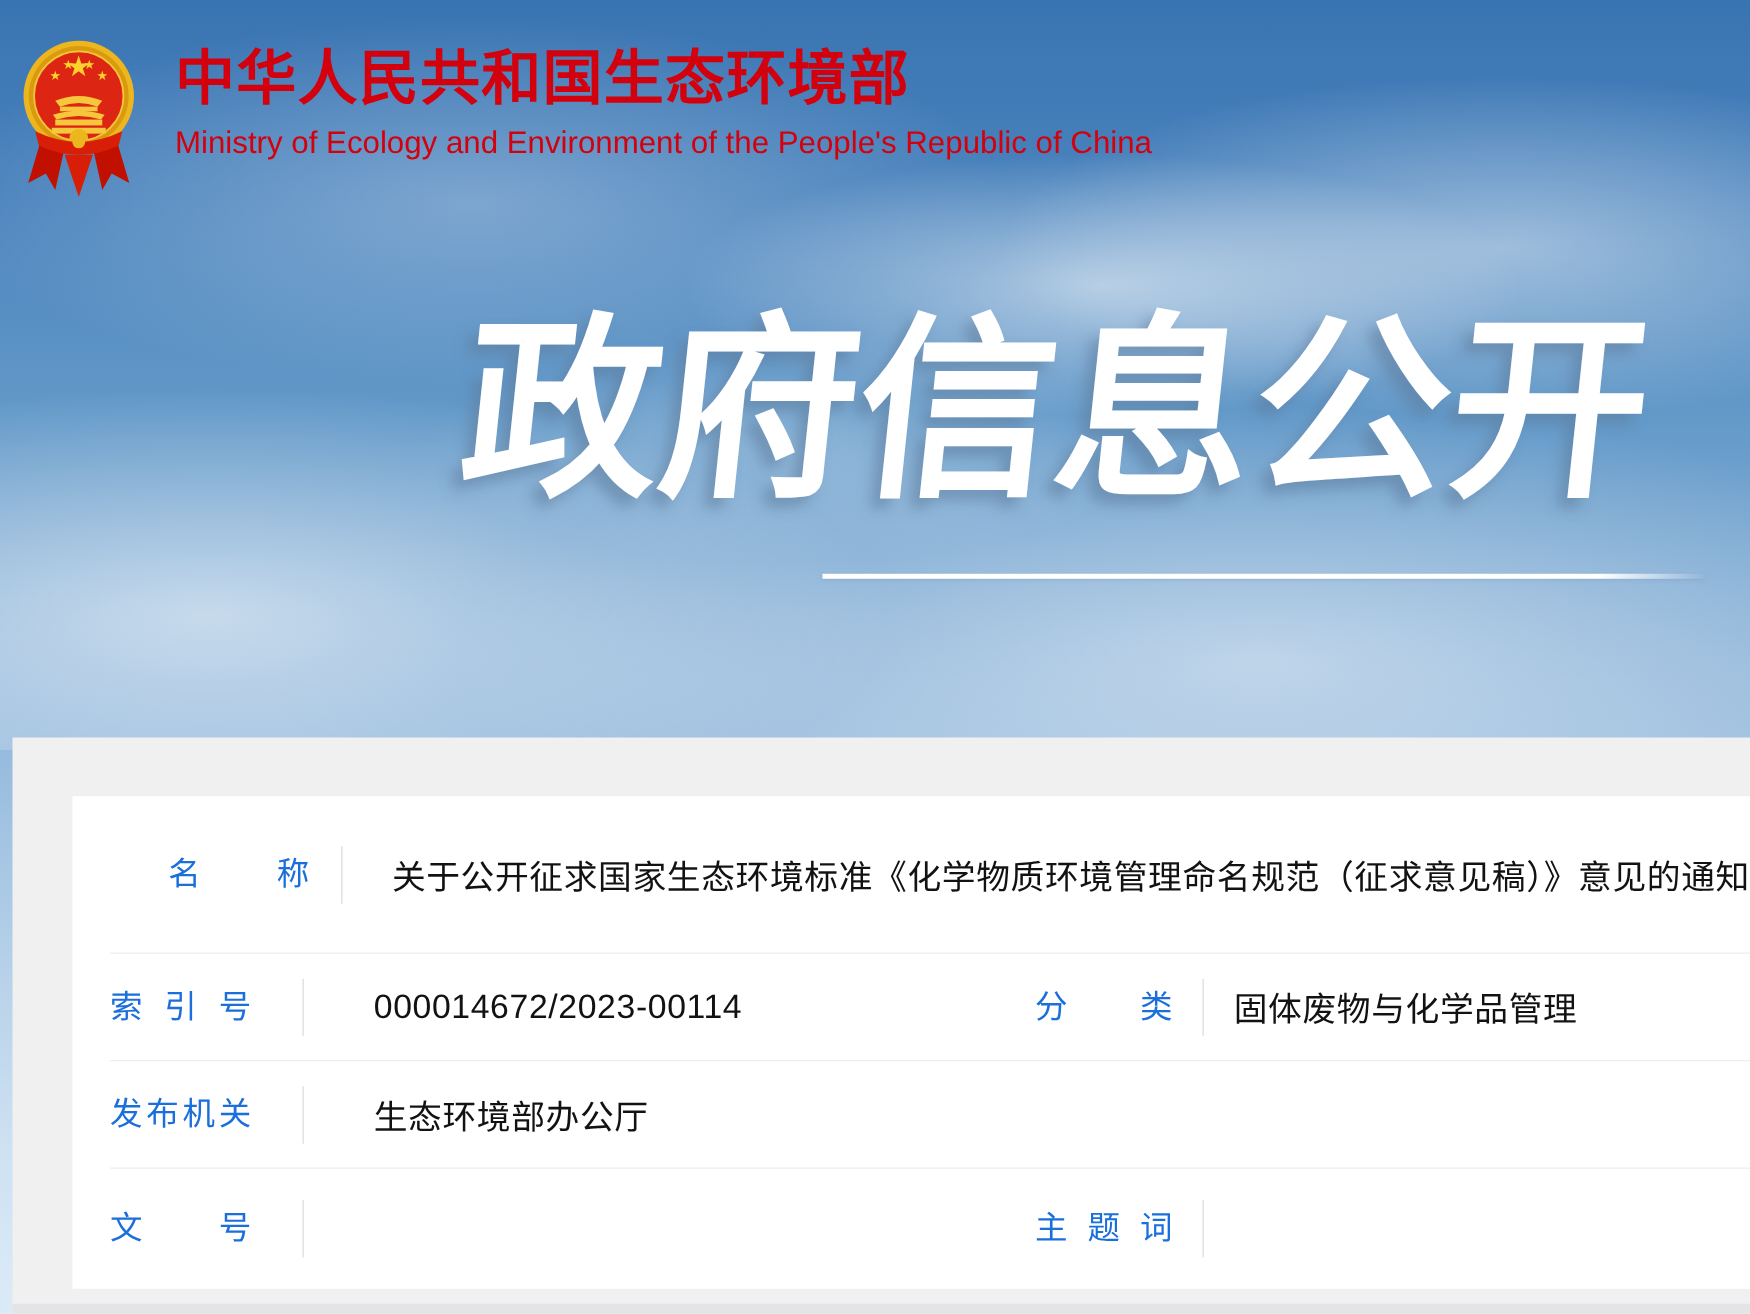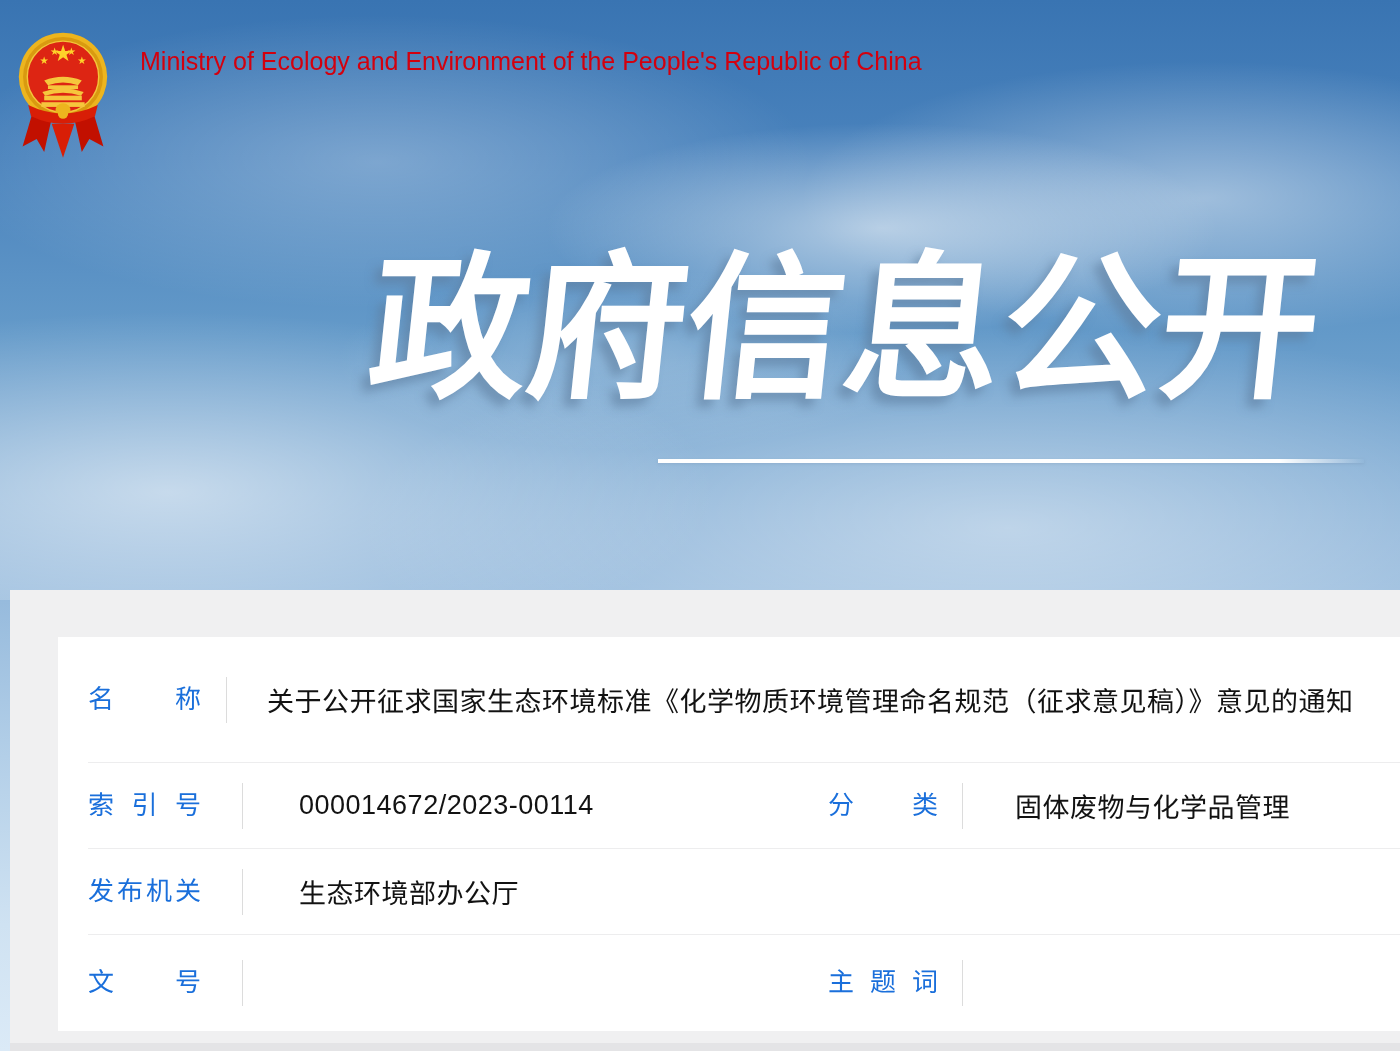--- a/index.html
+++ b/index.html
@@ -59,40 +59,40 @@
     background:#f0f0f1;
   }
   .content-bg::after{
     content:"";position:absolute;left:0;right:0;bottom:0;height:8px;background:#e4e4e6;
   }
   .card{
     position:absolute;left:58px;top:637px;width:1342px;height:394px;
     background:#ffffff;
   }
   .row{display:flex;align-items:center;padding-left:30px;}
-  .row-title{height:125px;}
+  .row-title{height:125px;justify-content:flex-end;}
   .row-mid{height:85px;}
   .row-last{height:96px;}
   .sep{height:1px;background:#ededee;margin-left:30px;}
   .cell{display:flex;align-items:center;min-width:0;gap:16px;}
   .cell-left{flex:0 0 740px;}
   .field-label{
     flex:none;display:inline-block;width:113px;
     font-size:26px;color:#1a6fdb;
     text-align:justify;text-align-last:justify;
     line-height:1.3;
   }
   .vd{flex:none;width:1px;height:46px;background:#dcdcdc;margin-left:25px;}
   .field-value{
     margin-left:40px;font-size:27px;color:#121212;font-weight:500;
     white-space:nowrap;letter-spacing:.5px;
   }
   .cell-right .field-label{width:110px;}
   .cell-right .vd{margin-left:8px;}
-  .cell-right .field-value{margin-left:36px;text-align:center;}
+  .cell-right .field-value{margin-left:8px;text-align:center;}
 </style>
 </head>
 <body>
 
 <div class="page">
   <div class="clouds"></div>
 
   <div class="header">
     <svg class="emblem" viewBox="0 0 100 152" aria-hidden="true">
 
@@ -115,20 +115,21 @@
       <rect x="34" y="71" width="32" height="4" fill="#f6c63c"></rect>
       <path d="M28 78 Q50 71 72 78 L69 82 Q50 76 31 82 Z" fill="#f6c63c"></path>
       <rect x="30" y="82" width="40" height="5" fill="#f6c63c"></rect>
       <rect x="27" y="89" width="46" height="5" fill="#f6c63c"></rect>
 
       <circle cx="50" cy="98" r="8" fill="#edb51e"></circle>
       <path d="M13 92 Q50 110 87 92 L84 104 Q50 120 16 104 Z" fill="#d81e06"></path>
       <circle cx="50" cy="101" r="5.5" fill="#edb51e"></circle>
     </svg>
     <div class="header-text">
+      <div class="site-title">中华人民共和国生态环境部</div>
       <div class="site-subtitle">Ministry of Ecology and Environment of the People's Republic of China</div>
     </div>
   </div>
 
   <div class="banner-title">政府信息公开</div>
   <div class="banner-underline"></div>
 
   <div class="content-bg"></div>
 
   <div class="card">

